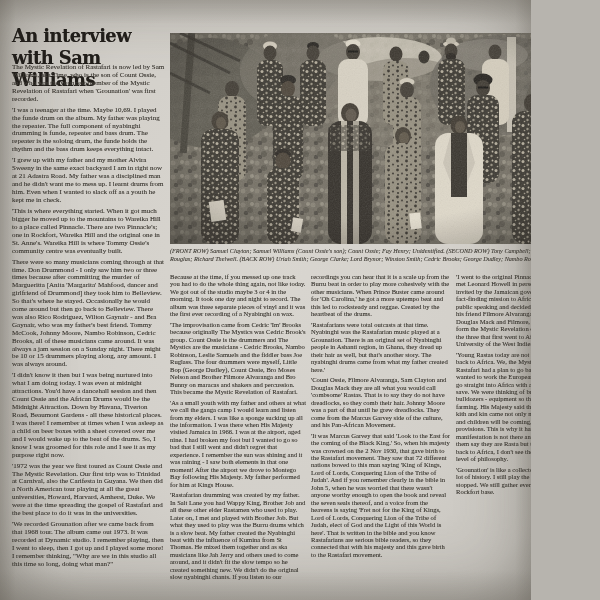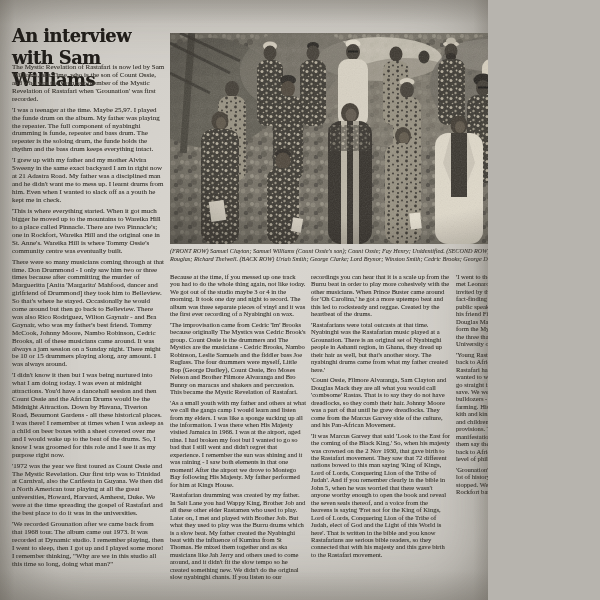--- a/index.html
+++ b/index.html
@@ -1,17 +1,17 @@
 <!DOCTYPE html>
 <html><head>
 <meta charset="utf-8">
 <style>
   html,body{margin:0;padding:0;background:#b7b4ae;}
   .page{
-    position:relative;width:488px;height:600px;overflow:hidden;
+    position:relative;width:531px;height:600px;overflow:hidden;
     background:
       linear-gradient(180deg, rgba(110,105,96,.28) 0%, rgba(110,105,96,0) 4%, rgba(110,105,96,0) 95%, rgba(110,105,96,.25) 100%),
       linear-gradient(90deg, rgba(110,105,96,.30) 0%, rgba(110,105,96,0) 3%, rgba(110,105,96,0) 97%, rgba(110,105,96,.22) 100%),
       radial-gradient(ellipse at 52% 42%, #d9d6d0 0%, #d3d0ca 55%, #c7c4be 85%, #b3b0aa 100%);
     box-shadow: inset 0 0 70px rgba(80,75,66,.45);
     font-family:"Liberation Serif", serif;
   }
   .title{
     position:absolute;left:12px;top:24px;width:170px;margin:0;
     font-family:"DejaVu Serif", serif;font-weight:700;
@@ -48,21 +48,21 @@
 
 <div class="page">
 
   <h1 class="title">
     <span style="display:block">An interview</span>
     <span style="display:block">with Sam Williams</span>
   </h1>
 
   <div class="col col1">
     <p>The Mystic Revelation of Rastafari is now led by Sam Williams, aka Time, who is the son of Count Ossie, and who was the youngest member of the Mystic Revelation of Rastafari when 'Grounation' was first recorded.</p>
-    <p>'I was a teenager at the time. Maybe 25,97. I played the funde drum on the album. My father was playing the repeater. The full component of nyabinghi drumming is funde, repeater and bass drum. The repeater is the soloing drum, the funde holds the rhythm and the bass drum keeps everything intact.</p>
+    <p>'I was a teenager at the time. Maybe 10,69. I played the funde drum on the album. My father was playing the repeater. The full component of nyabinghi drumming is funde, repeater and bass drum. The repeater is the soloing drum, the funde holds the rhythm and the bass drum keeps everything intact.</p>
     <p>'I grew up with my father and my mother Alvira Sweeny in the same exact backyard I am in right now at 21 Adastra Road. My father was a disciplined man and he didn't want me to mess up. I learnt drums from him. Even when I wanted to slack off as a youth he kept me in check.</p>
     <p>'This is where everything started. When it got much bigger he moved up to the mountains to Wareika Hill to a place called Pinnacle. There are two Pinnacle's; one in Rockfort, Wareika Hill and the original one in St. Anne's. Wareika Hill is where Tommy Ossie's community centre was eventually built.</p>
     <p>There were so many musicians coming through at that time. Don Drummond - I only saw him two or three times because after committing the murder of Margueritta [Anita 'Margarita' Mahfood, dancer and girlfriend of Drummond] they took him to Belleview. So that's where he stayed. Occasionally he would come around but then go back to Belleview. There was also Rico Rodriguez, Wilton Gaynair - and Bra Gaynair, who was my father's best friend. Tommy McCook, Johnny Moore, Nambo Robinson, Cedric Brooks, all of these musicians came around. It was always a jam session on a Sunday night. There might be 10 or 15 drummers playing along, any amount. I was always around.</p>
     <p>'I didn't know it then but I was being nurtured into what I am doing today. I was even at midnight attractions. You'd have a dancehall session and then Count Ossie and the African Drums would be the Midnight Attraction. Down by Havana, Tiverton Road, Beaumont Gardens - all these historical places. I was there! I remember at times when I was asleep as a child on beer boxes with a sheet covered over me and I would wake up to the beat of the drums. So, I know I was groomed for this role and I see it as my purpose right now.</p>
     <p>'1972 was the year we first toured as Count Ossie and The Mystic Revelation. Our first trip was to Trinidad at Carnival, also the Carifesta in Guyana. We then did a North American tour playing at all the great universities, Howard, Harvard, Amherst, Duke. We were at the time spreading the gospel of Rastafari and the best place to do it was in the universities.</p>
     <p>'We recorded Grounation after we came back from that 1968 tour. The album came out 1973. It was recorded at Dynamic studio. I remember playing, then I went to sleep, then I got up and I played some more! I remember thinking, "Why are we in this studio all this time so long, doing what man?"</p>
   </div>
 
   <div class="photo">
     <svg width="422" height="211" viewBox="0 0 422 211" xmlns="http://www.w3.org/2000/svg">

